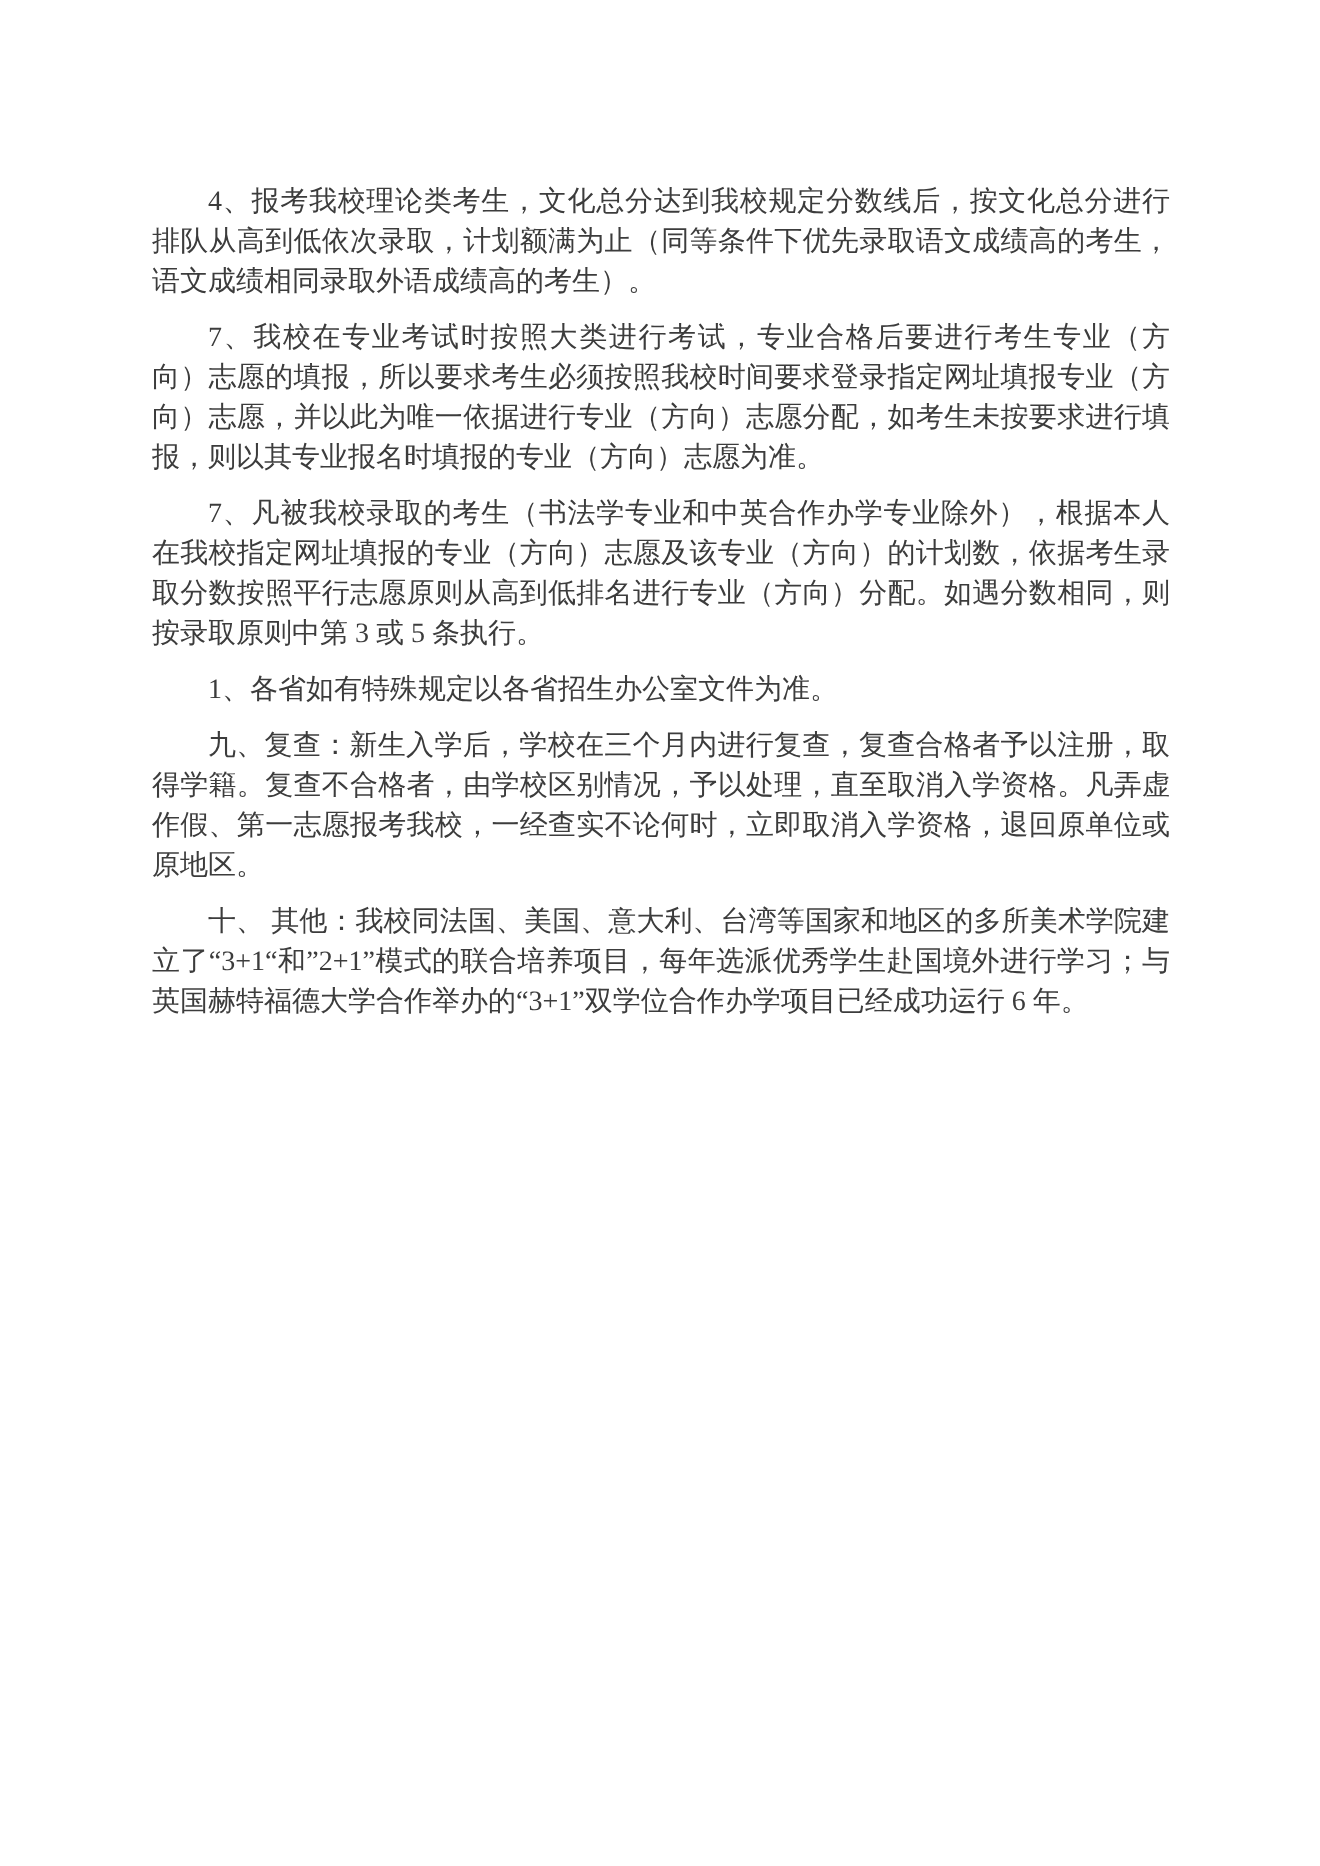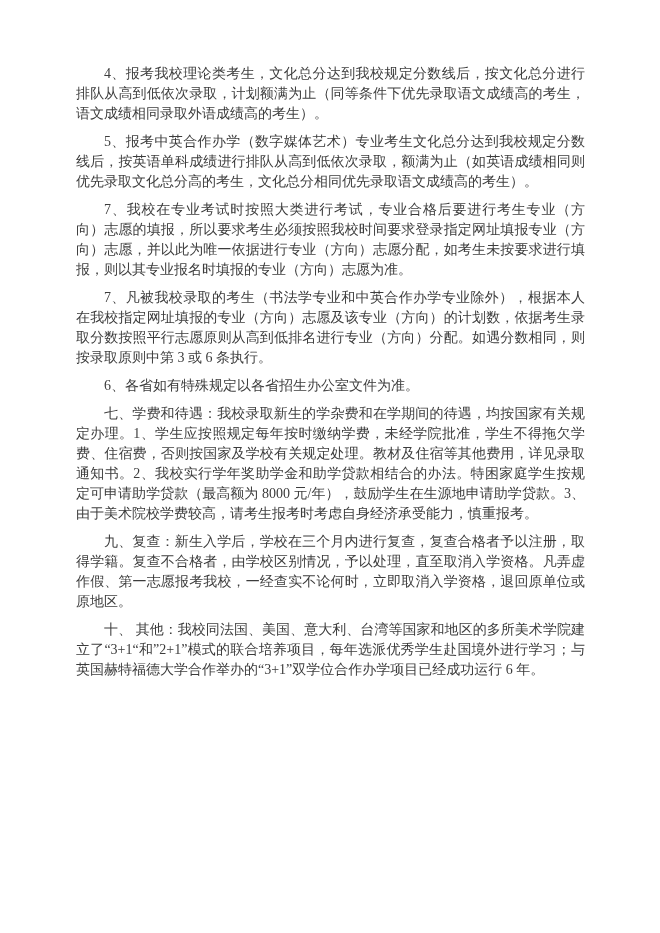--- a/index.html
+++ b/index.html
@@ -10,38 +10,36 @@
   body {
     width: 660px;
     height: 933px;
     overflow: hidden;
   }
   .page {
     box-sizing: border-box;
     width: 660px;
     height: 933px;
     background: #ffffff;
-    padding: 64px 75px 30px 76px;
+    padding: 92px 75px 30px 76px;
     font-family: "Liberation Serif", "DejaVu Serif", serif;
     font-size: 14px;
     line-height: 20px;
     color: #3c3c3c;
     text-align: justify;
   }
   .para {
     margin: 0 0 8px 0;
     text-indent: 2em;
     word-break: break-all;
   }
 </style>
 </head>
 <body>
 
 <div class="page">
   <p class="para">4、报考我校理论类考生，文化总分达到我校规定分数线后，按文化总分进行排队从高到低依次录取，计划额满为止（同等条件下优先录取语文成绩高的考生，语文成绩相同录取外语成绩高的考生）。</p>
-  <p class="para">5、报考中英合作办学（数字媒体艺术）专业考生文化总分达到我校规定分数线后，按英语单科成绩进行排队从高到低依次录取，额满为止（如英语成绩相同则优先录取文化总分高的考生，文化总分相同优先录取语文成绩高的考生）。</p>
   <p class="para">7、我校在专业考试时按照大类进行考试，专业合格后要进行考生专业（方向）志愿的填报，所以要求考生必须按照我校时间要求登录指定网址填报专业（方向）志愿，并以此为唯一依据进行专业（方向）志愿分配，如考生未按要求进行填报，则以其专业报名时填报的专业（方向）志愿为准。</p>
-  <p class="para">7、凡被我校录取的考生（书法学专业和中英合作办学专业除外），根据本人在我校指定网址填报的专业（方向）志愿及该专业（方向）的计划数，依据考生录取分数按照平行志愿原则从高到低排名进行专业（方向）分配。如遇分数相同，则按录取原则中第 3 或 6 条执行。</p>
-  <p class="para">6、各省如有特殊规定以各省招生办公室文件为准。</p>
-  <p class="para">七、学费和待遇：我校录取新生的学杂费和在学期间的待遇，均按国家有关规定办理。1、学生应按照规定每年按时缴纳学费，未经学院批准，学生不得拖欠学费、住宿费，否则按国家及学校有关规定处理。教材及住宿等其他费用，详见录取通知书。2、我校实行学年奖助学金和助学贷款相结合的办法。特困家庭学生按规定可申请助学贷款（最高额为 8000 元/年），鼓励学生在生源地申请助学贷款。3、由于美术院校学费较高，请考生报考时考虑自身经济承受能力，慎重报考。</p>
+  <p class="para">7、凡被我校录取的考生（书法学专业和中英合作办学专业除外），根据本人在我校指定网址填报的专业（方向）志愿及该专业（方向）的计划数，依据考生录取分数按照平行志愿原则从高到低排名进行专业（方向）分配。如遇分数相同，则按录取原则中第 3 或 5 条执行。</p>
+  <p class="para">1、各省如有特殊规定以各省招生办公室文件为准。</p>
   <p class="para">九、复查：新生入学后，学校在三个月内进行复查，复查合格者予以注册，取得学籍。复查不合格者，由学校区别情况，予以处理，直至取消入学资格。凡弄虚作假、第一志愿报考我校，一经查实不论何时，立即取消入学资格，退回原单位或原地区。</p>
   <p class="para">十、 其他：我校同法国、美国、意大利、台湾等国家和地区的多所美术学院建立了“3+1“和”2+1”模式的联合培养项目，每年选派优秀学生赴国境外进行学习；与英国赫特福德大学合作举办的“3+1”双学位合作办学项目已经成功运行 6 年。</p>
 </div>
 
 </body></html>

